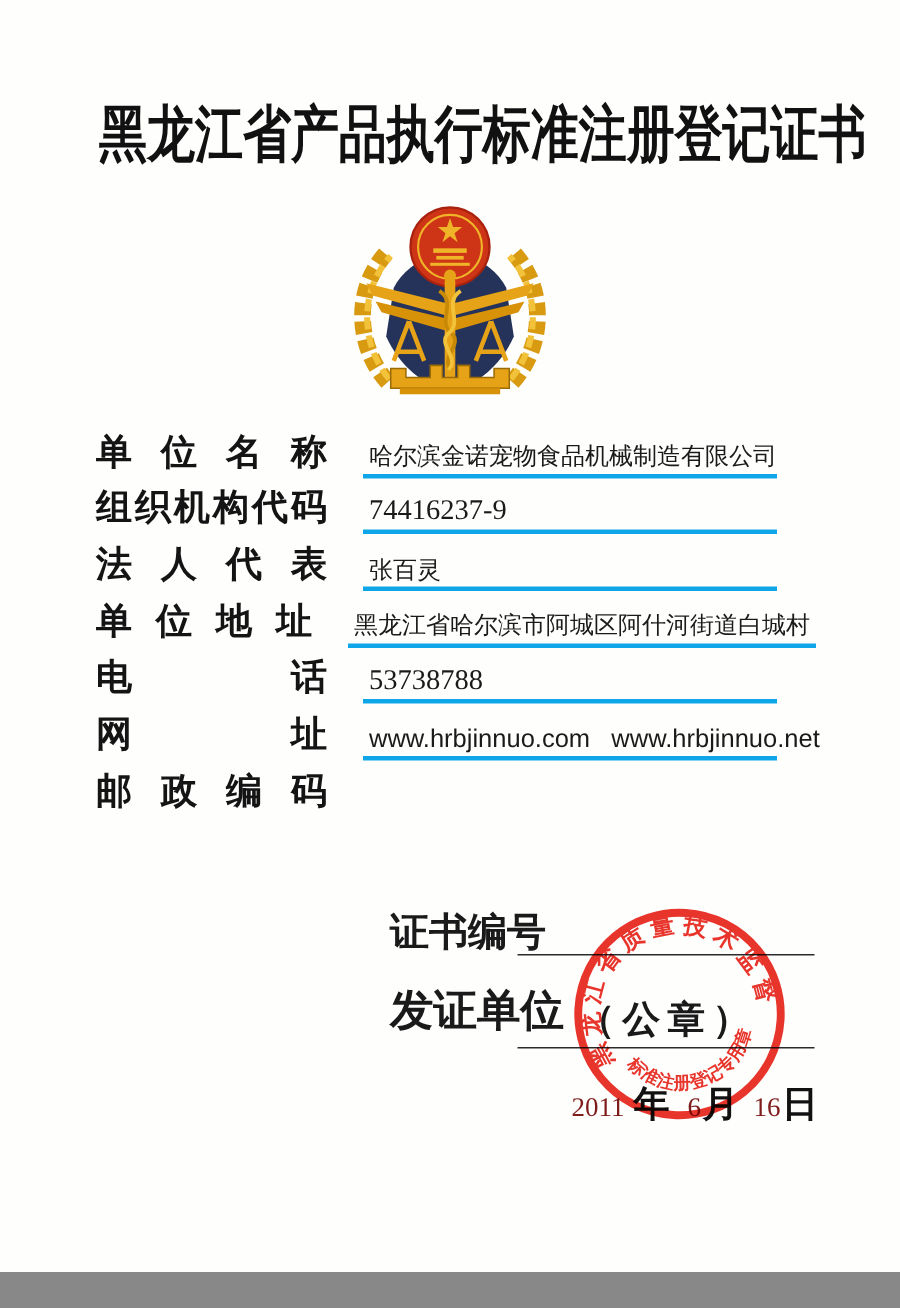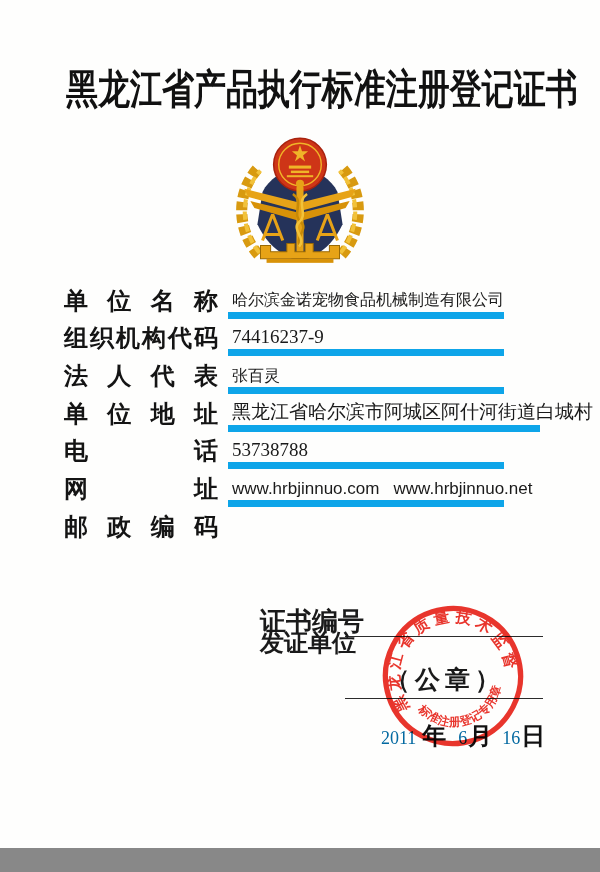--- a/index.html
+++ b/index.html
@@ -21,38 +21,38 @@
   .emblem { position:absolute; left:224px; top:130px; width:152px; height:138px; }
   
   .fields { position:absolute; left:64px; top:281px; width:480px; }
   .row { display:flex; align-items:flex-end; height:37.7px; }
   .label {
     width:154px; font-size:24px; font-weight:bold; color:#141414;
     font-family:"DejaVu Serif", serif; line-height:1; padding-bottom:6px;
   }
   .justify-cjk { display:flex; justify-content:space-between; }
   .value {
-    margin-left:10px; border-bottom:7px solid #0ea5e9;
+    margin-left:24px; border-bottom:3px solid #0ea5e9;
     padding:0 4px 2px 4px; white-space:pre; line-height:1.15;
   }
   .v-cn  { width:276px; font-size:16px; font-family:"DejaVu Serif", serif; }
-  .v-wide{ width:312px; font-size:19px; font-family:"DejaVu Serif", serif; }
+  .v-wide{ width:312px; font-size:16px; font-family:"DejaVu Serif", serif; }
   .v-num { width:276px; font-size:19px; font-family:"Liberation Serif", serif; }
   .v-url { width:276px; font-size:17px; font-family:Liberation Sans, sans-serif; }
   
   .cert-label  { position:absolute; left:260px; top:604px; font-size:26px; font-weight:bold; font-family:"DejaVu Serif", serif; }
   .cert-line   { position:absolute; left:345px; top:636px; width:198px; border-bottom:1.6px solid #2b2b2b; }
-  .issuer-label{ position:absolute; left:260px; top:627px; font-size:24px; font-weight:bold; font-family:"DejaVu Serif", serif; }
+  .issuer-label{ position:absolute; left:260px; top:654px; font-size:29px; font-weight:bold; font-family:"DejaVu Serif", serif; }
   .issuer-value{ position:absolute; left:385px; top:663px; font-size:25px; font-weight:bold; letter-spacing:5px; font-family:"DejaVu Serif", serif; }
   .issuer-line { position:absolute; left:345px; top:698px; width:198px; border-bottom:1.6px solid #2b2b2b; }
   .date-row {
     position:absolute; left:381px; top:720px; display:flex; align-items:baseline;
     font-family:"DejaVu Serif", serif; white-space:nowrap;
   }
-  .date-num { font-size:18px; color:#0369a1; font-family:"Liberation Serif", serif; }
+  .date-num { font-size:18px; color:#7f1d1d; font-family:"Liberation Serif", serif; }
   .date-cjk { font-size:24px; font-weight:bold; color:#111; }
   .mr6{margin-right:6px;} .mr12{margin-right:12px;} .mr10{margin-right:10px;} .mr1{margin-right:1px;}
   
   .seal {
     position:absolute; left:378px; top:601px; width:150px; height:150px;
     mix-blend-mode:multiply; opacity:0.93; z-index:5;
   }
   
   .footer {
     position:absolute; top:776px; left:0; width:600px; text-align:center;

